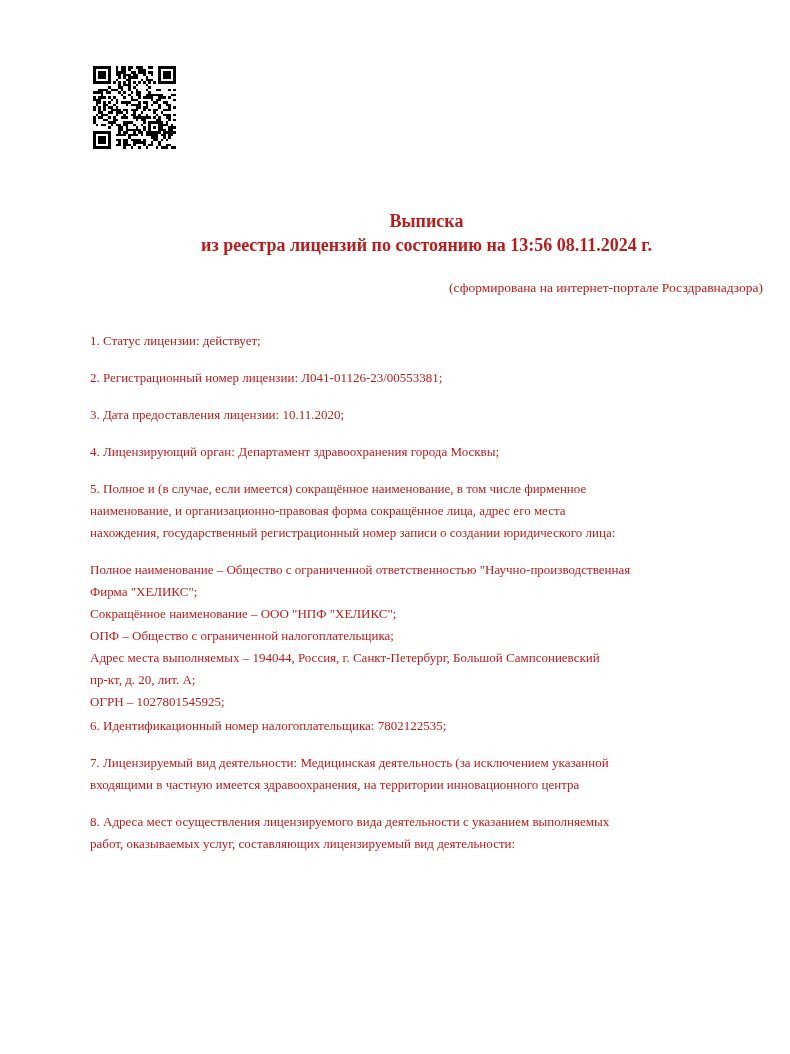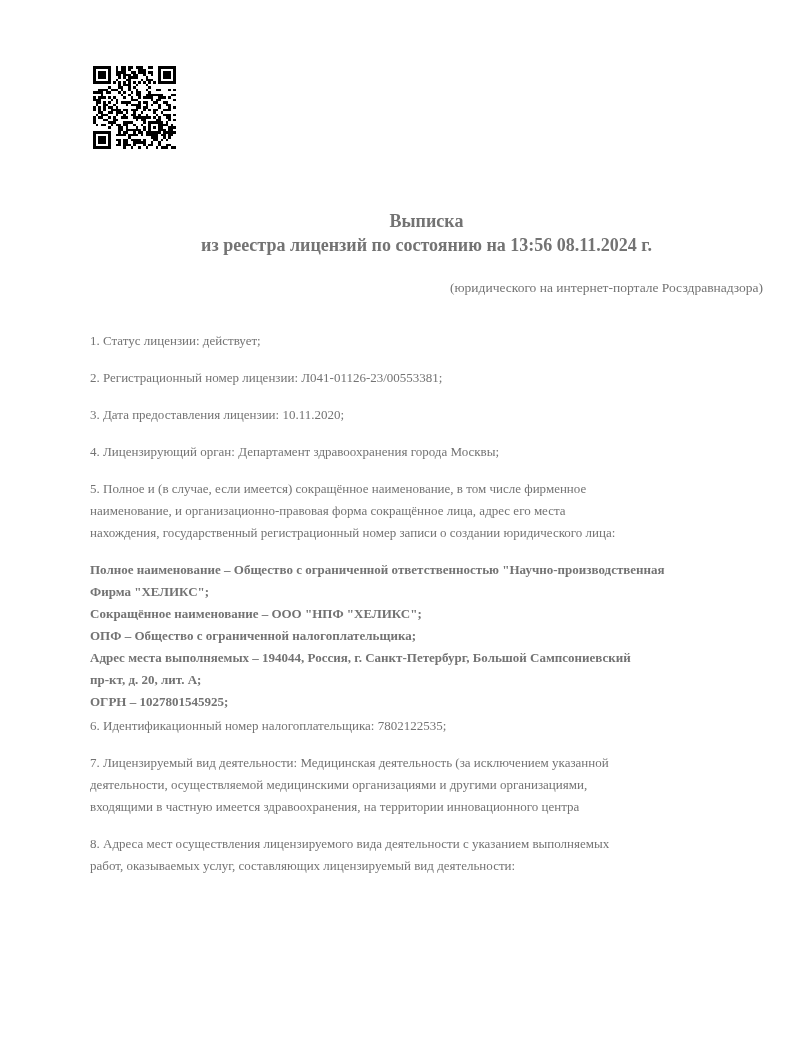--- a/index.html
+++ b/index.html
@@ -6,21 +6,21 @@
   html, body {
     margin: 0;
     padding: 0;
     background: #ffffff;
   }
   .page {
     position: relative;
     width: 790px;
     height: 1054px;
     background: #ffffff;
-    color: #737373;
+    color: #b91c1c;
     font-family: "Liberation Serif", "DejaVu Serif", serif;
     overflow: hidden;
   }
   .qr {
     position: absolute;
     left: 93px;
     top: 66px;
     width: 83px;
     height: 83px;
   }
@@ -57,21 +57,20 @@
     right: 27px;
     top: 330px;
     font-size: 13px;
     line-height: 22px;
   }
   .paragraph {
     margin: 0 0 15px 0;
   }
   .paragraph.gap-small {
     margin-bottom: 2px;
-    font-weight: bold;
   }
   .line {
     white-space: nowrap;
   }
 </style>
 </head>
 <body>
 
 <div class="page">
 
@@ -585,21 +584,21 @@
         <rect x="31" y="32" width="1" height="1" fill="#000000"></rect>
         <rect x="32" y="32" width="1" height="1" fill="#000000"></rect>
       </svg>
     </div>
 
   <div class="title-block">
     <div class="line">Выписка</div>
     <div class="line">из реестра лицензий по состоянию на 13:56 08.11.2024 г.</div>
   </div>
 
-  <div class="subtitle">(юридического на интернет-портале Росздравнадзора)</div>
+  <div class="subtitle">(сформирована на интернет-портале Росздравнадзора)</div>
 
   <div class="body-text" id="doc-body">
       <div class="paragraph">
         <div class="line">1. Статус лицензии: действует;</div>
       </div>
       <div class="paragraph">
         <div class="line">2. Регистрационный номер лицензии: Л041-01126-23/00553381;</div>
       </div>
       <div class="paragraph">
         <div class="line">3. Дата предоставления лицензии: 10.11.2020;</div>
@@ -619,21 +618,20 @@
         <div class="line">ОПФ – Общество с ограниченной налогоплательщика;</div>
         <div class="line">Адрес места выполняемых – 194044, Россия, г. Санкт-Петербург, Большой Сампсониевский</div>
         <div class="line">пр-кт, д. 20, лит. А;</div>
         <div class="line">ОГРН – 1027801545925;</div>
       </div>
       <div class="paragraph">
         <div class="line">6. Идентификационный номер налогоплательщика: 7802122535;</div>
       </div>
       <div class="paragraph">
         <div class="line">7. Лицензируемый вид деятельности: Медицинская деятельность (за исключением указанной</div>
-        <div class="line">деятельности, осуществляемой медицинскими организациями и другими организациями,</div>
         <div class="line">входящими в частную имеется здравоохранения, на территории инновационного центра</div>
       </div>
       <div class="paragraph">
         <div class="line">8. Адреса мест осуществления лицензируемого вида деятельности с указанием выполняемых</div>
         <div class="line">работ, оказываемых услуг, составляющих лицензируемый вид деятельности:</div>
       </div>
     </div>
 
 </div>
 

